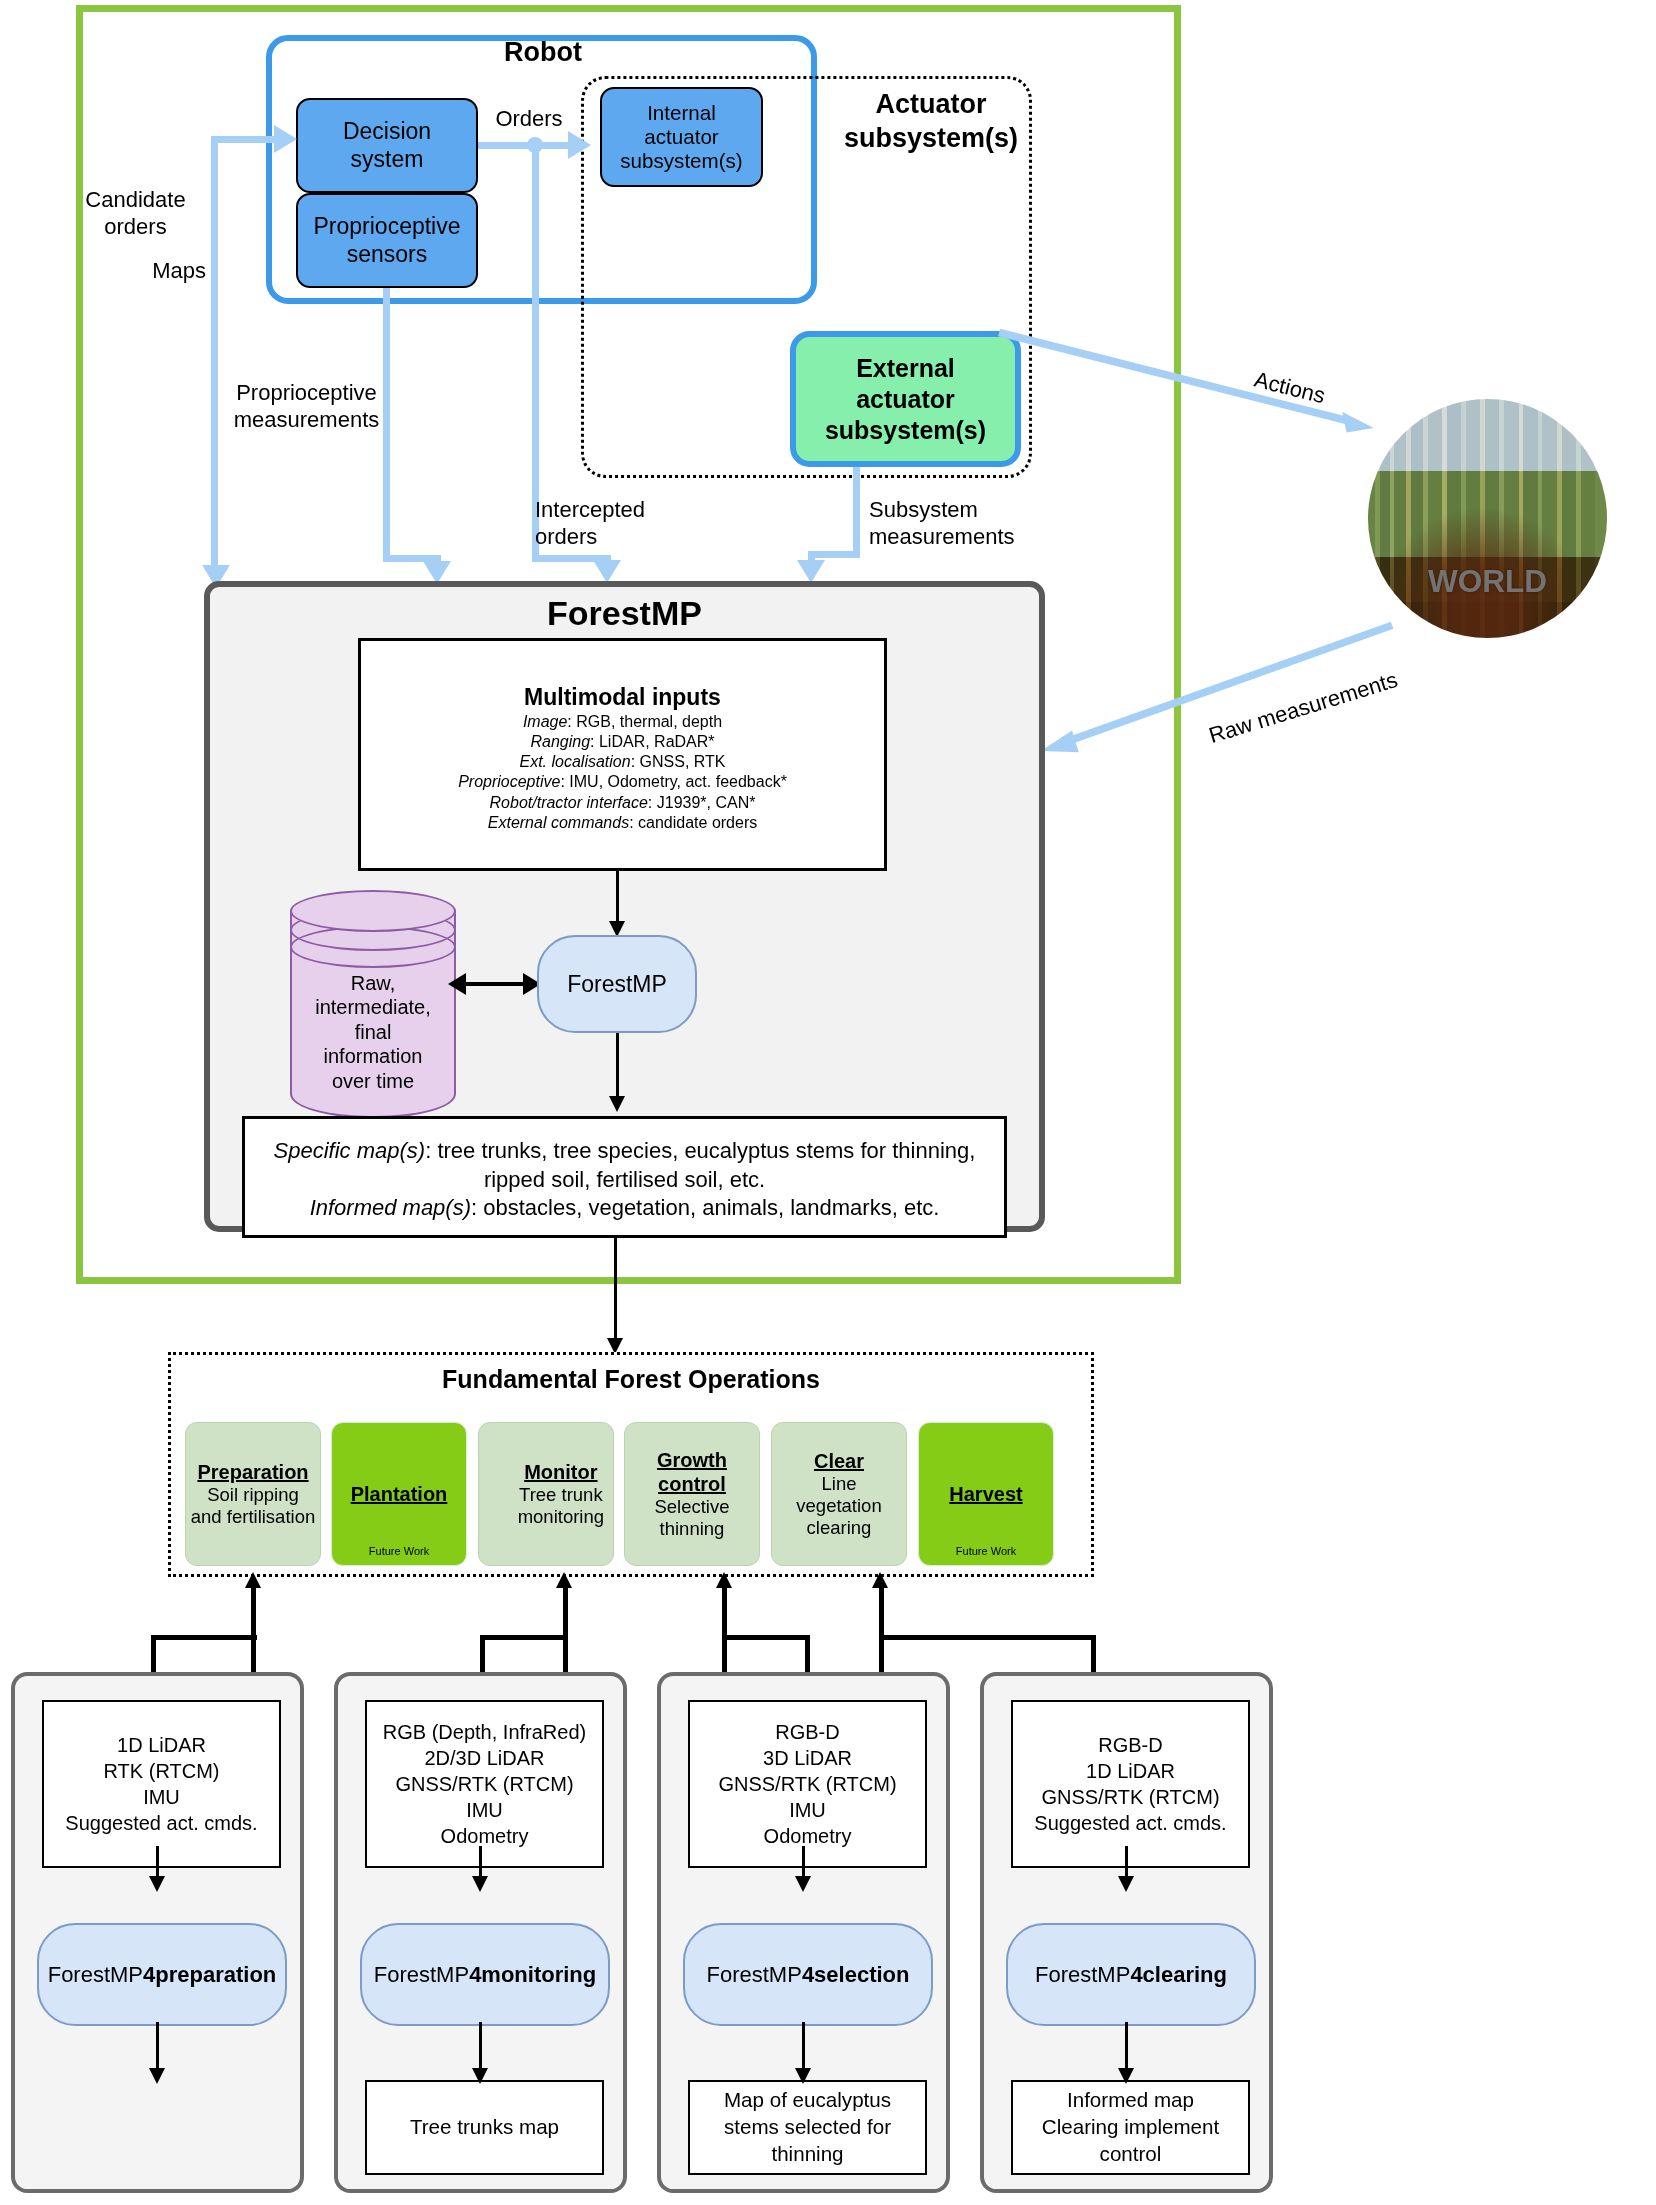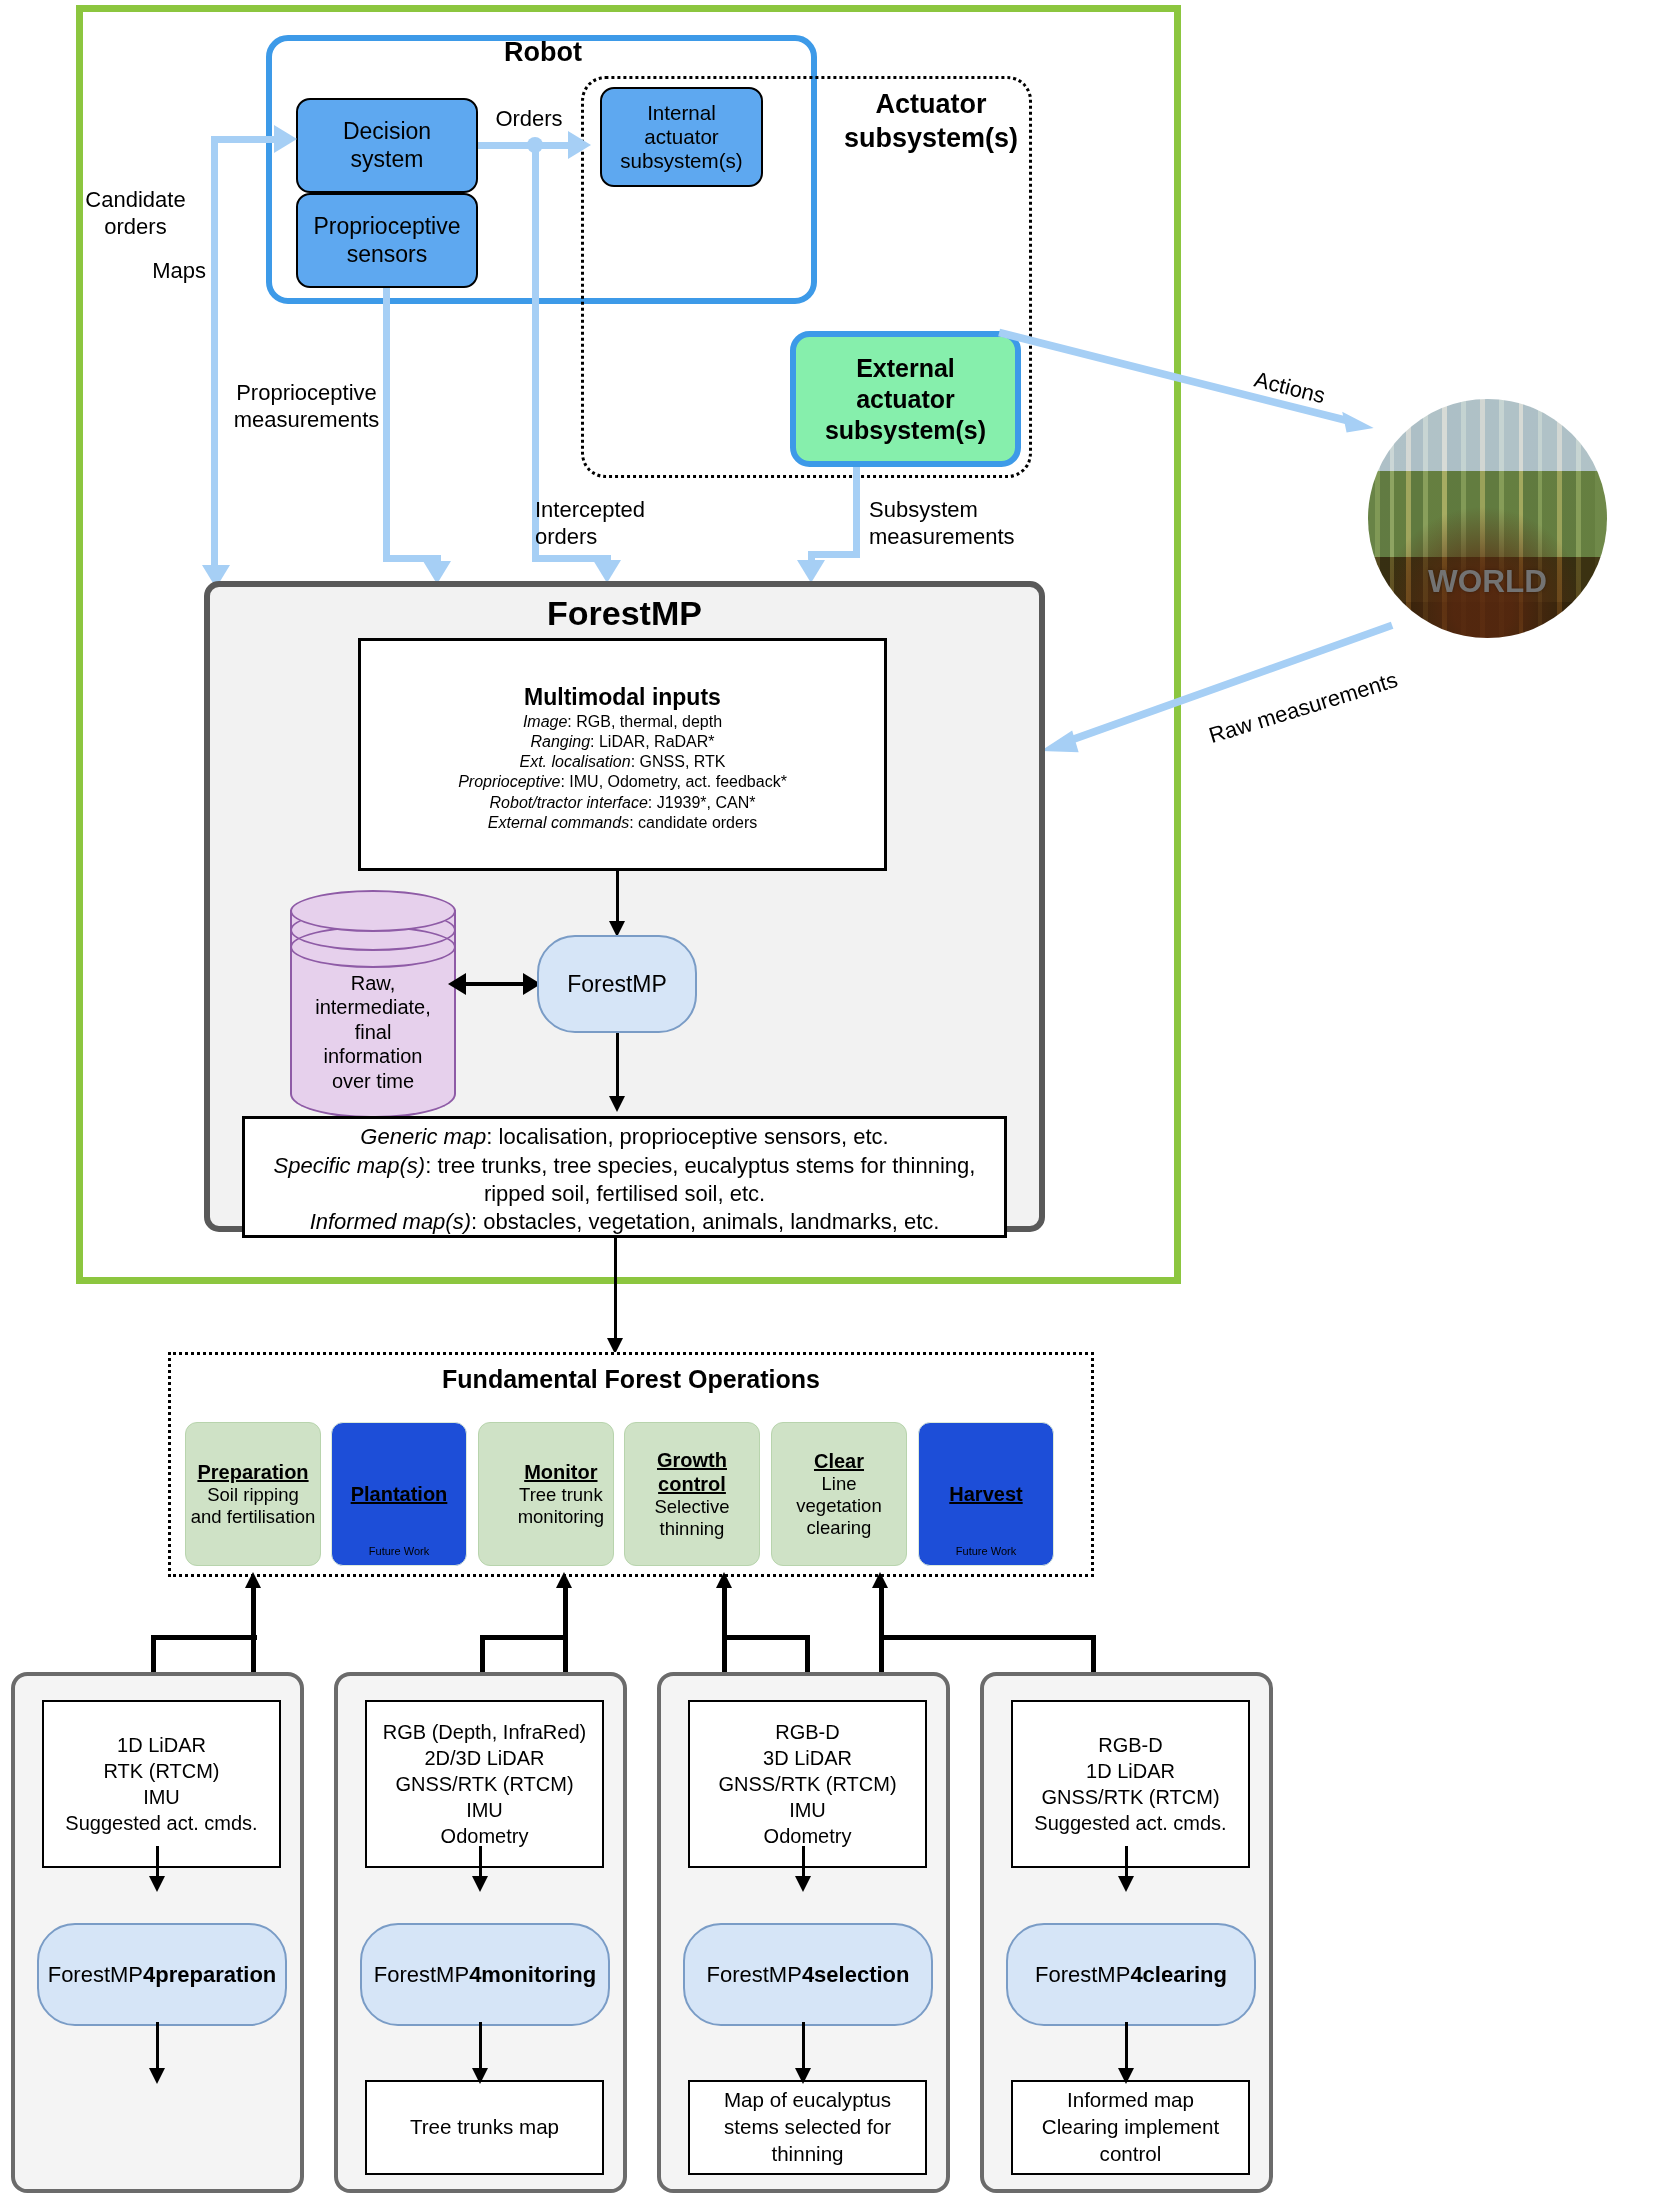--- a/index.html
+++ b/index.html
@@ -183,21 +183,21 @@
     font-size:25px; font-weight:bold; color:#000;
   }
   .op-card {
     top:1422px; width:136px; height:144px;
     border-radius:12px; padding:4.3px 3.3px;
     font-size:18.5px; line-height:1.2; color:#000;
     position:absolute; display:flex; flex-direction:column;
     align-items:center; justify-content:center; text-align:center;
   }
   .op-card.active { background:#CFE2C6; border:1.1px solid #b8d4ad; }
-  .op-card.future { background:#1d4ed8; border:1.1px solid #dceada; justify-content:center; }
+  .op-card.future { background:#84cc16; border:1.1px solid #dceada; justify-content:center; }
   .op-card .op-name { font-weight:bold; text-decoration:underline; font-size:20px; }
   .op-card .op-sub { font-size:18.5px; }
   .op-card .op-fw {
     position:absolute; bottom:6.5px; left:0; width:100%;
     font-size:11px; font-weight:normal; text-decoration:none; color:#000;
   }
 
   
   .pipe-col {
     top:1672px; width:293px; height:521px;
@@ -335,21 +335,20 @@
 <div class="abs arrowRblk" style="left:523px; top:973px;"></div>
 
 <div class="abs ctr" id="forestmp-ellipse">
   <span>ForestMP</span>
 </div>
 
 <div class="abs bk bkv" style="left:616px; top:1033px; height:65px;"></div>
 <div class="abs arrowDblk" style="left:609px; top:1096px;"></div>
 
 <div class="abs ctr col" id="maps-out-box">
-  <div class="mo-line"><i>Generic map</i><span>: localisation, proprioceptive sensors, etc.</span></div>
   <div class="mo-line" style="padding:0 22px;"><i>Specific map(s)</i><span>: tree trunks, tree species, eucalyptus stems for thinning, ripped soil, fertilised soil, etc.</span></div>
   <div class="mo-line"><i>Informed map(s)</i><span>: obstacles, vegetation, animals, landmarks, etc.</span></div>
 </div>
 
 <div class="abs" id="world-circle"></div>
 <div class="abs ctr" id="world-label">WORLD</div>
 
 <div class="abs bk bkv" style="left:614px; top:1238px; height:103px;"></div>
 <div class="abs arrowDblk" style="left:607px; top:1338px;"></div>
 

